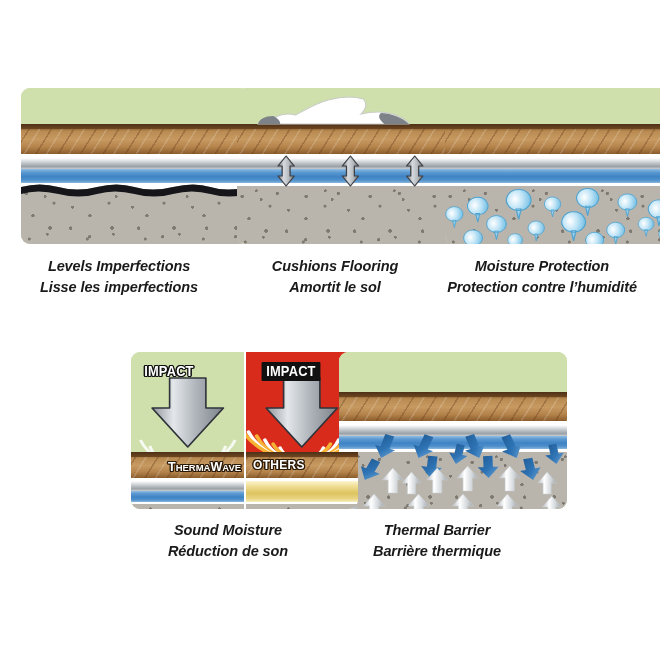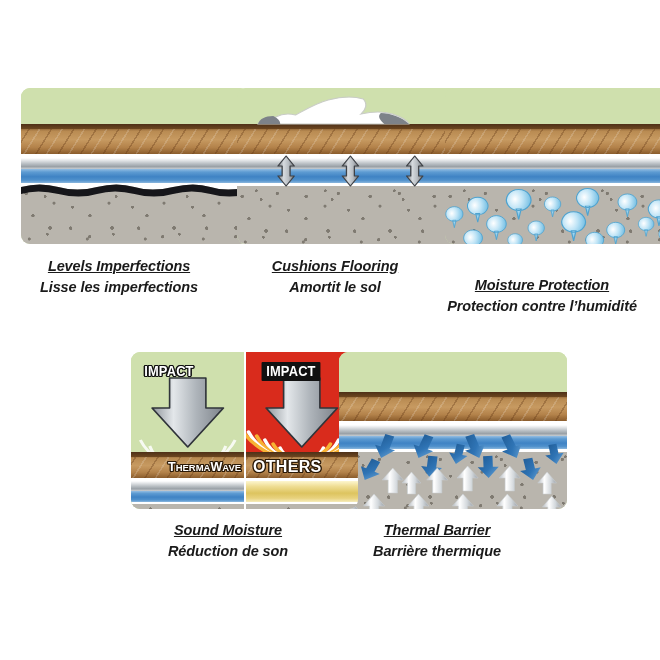--- a/index.html
+++ b/index.html
@@ -25,21 +25,21 @@
 
   .caption {
     position: absolute;
     text-align: center;
     font-style: italic;
     font-weight: bold;
     color: #1a1a1a;
     line-height: 1.42;
     letter-spacing: -0.1px;
   }
-  .caption .l1 { font-size: 14.5px; display: block; white-space: nowrap; text-decoration: underline; }
+  .caption .l1 { font-size: 14.5px; display: block; white-space: nowrap; }
   .caption .l2 { font-size: 14.5px; display: block; white-space: nowrap; }
 
   
   .lay { position: absolute; left: 0; right: 0; }
 
   .sky      { background: #cfe0ad; }
 
   .wood {
     background:
       repeating-linear-gradient(
@@ -152,21 +152,21 @@
   .brand-label {
     position:absolute; z-index:7;
     font-weight:bold; color:#ffffff;
     white-space:nowrap;
     text-shadow:
       -1.3px 0 0 #2b1a08, 1.3px 0 0 #2b1a08, 0 -1.3px 0 #2b1a08, 0 1.3px 0 #2b1a08,
       -1px -1px 0 #2b1a08, 1px -1px 0 #2b1a08, -1px 1px 0 #2b1a08, 1px 1px 0 #2b1a08;
   }
   .brand-label .big   { font-size:12.5px; }
   .brand-label .small { font-size:9.5px; }
-  .brand-label.others { font-size:16px; letter-spacing:0.3px; }
+  .brand-label.others { font-size:12px; letter-spacing:0.3px; }
 </style>
 </head>
 <body>
 
 <div class="panel" style="left:21px; top:88px; width:195px; height:156px;">
   <div class="lay sky" style="top:0;   height:36px;"></div>
   <div class="lay wood" style="top:36px; height:30px;">
     <div class="wood-top-dark"></div>
   </div>
   <div class="lay gapwhite" style="top:66px; height:4px;"></div>
@@ -292,21 +292,21 @@
       <g transform="translate(128,152) scale(1.1)">
           <path d="M0,-7 a7,7 0 1,0 0.01,0 Z M-1.4,6 L0,13 L1.4,6 Z"></path>
         </g>
       <g transform="translate(190,146) scale(1.0)">
           <path d="M0,-7 a7,7 0 1,0 0.01,0 Z M-1.4,6 L0,13 L1.4,6 Z"></path>
         </g>
     </g>
   </svg>
 </div>
 
-<div class="caption" style="left:424px; top:256px; width:236px;margin-top:19px;">
+<div class="caption" style="left:424px; top:256px; width:236px;">
   <span class="l1">Moisture Protection</span>
   <span class="l2">Protection contre l’humidité</span>
 </div>
 
 <div class="panel" style="left:131px; top:352px; width:194px; height:157px; background:#cfe0ad;">
 
   <div class="half half-left bg-green">
     <svg class="svgfull" viewBox="0 0 97 157" preserveAspectRatio="none">
       <g fill="none" stroke="#ffffff" stroke-width="2.6" opacity="0.85">
         <path d="M16,94 A34,34 0 0,0 81,94"></path>

